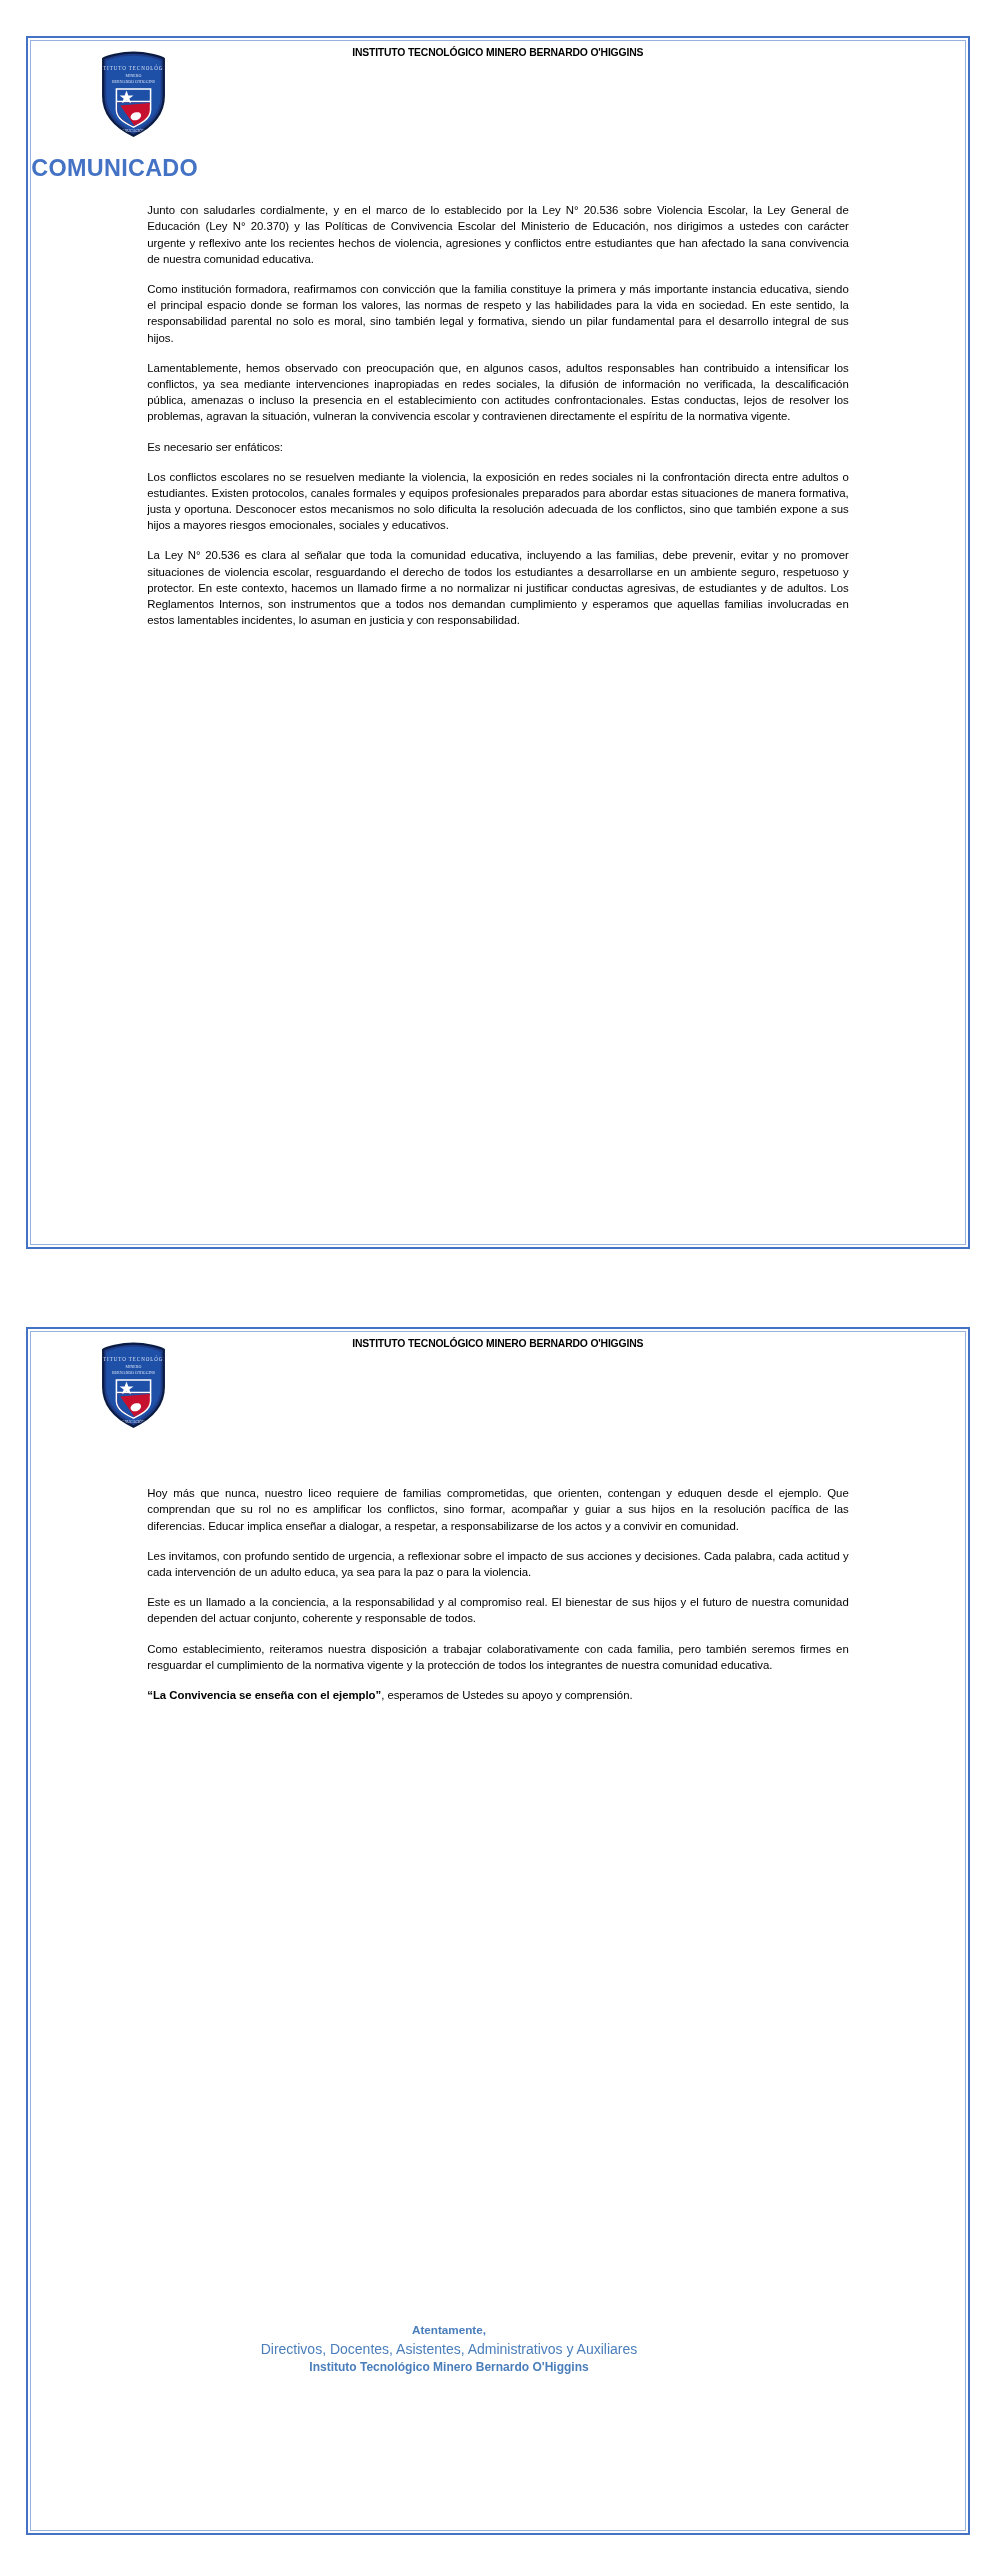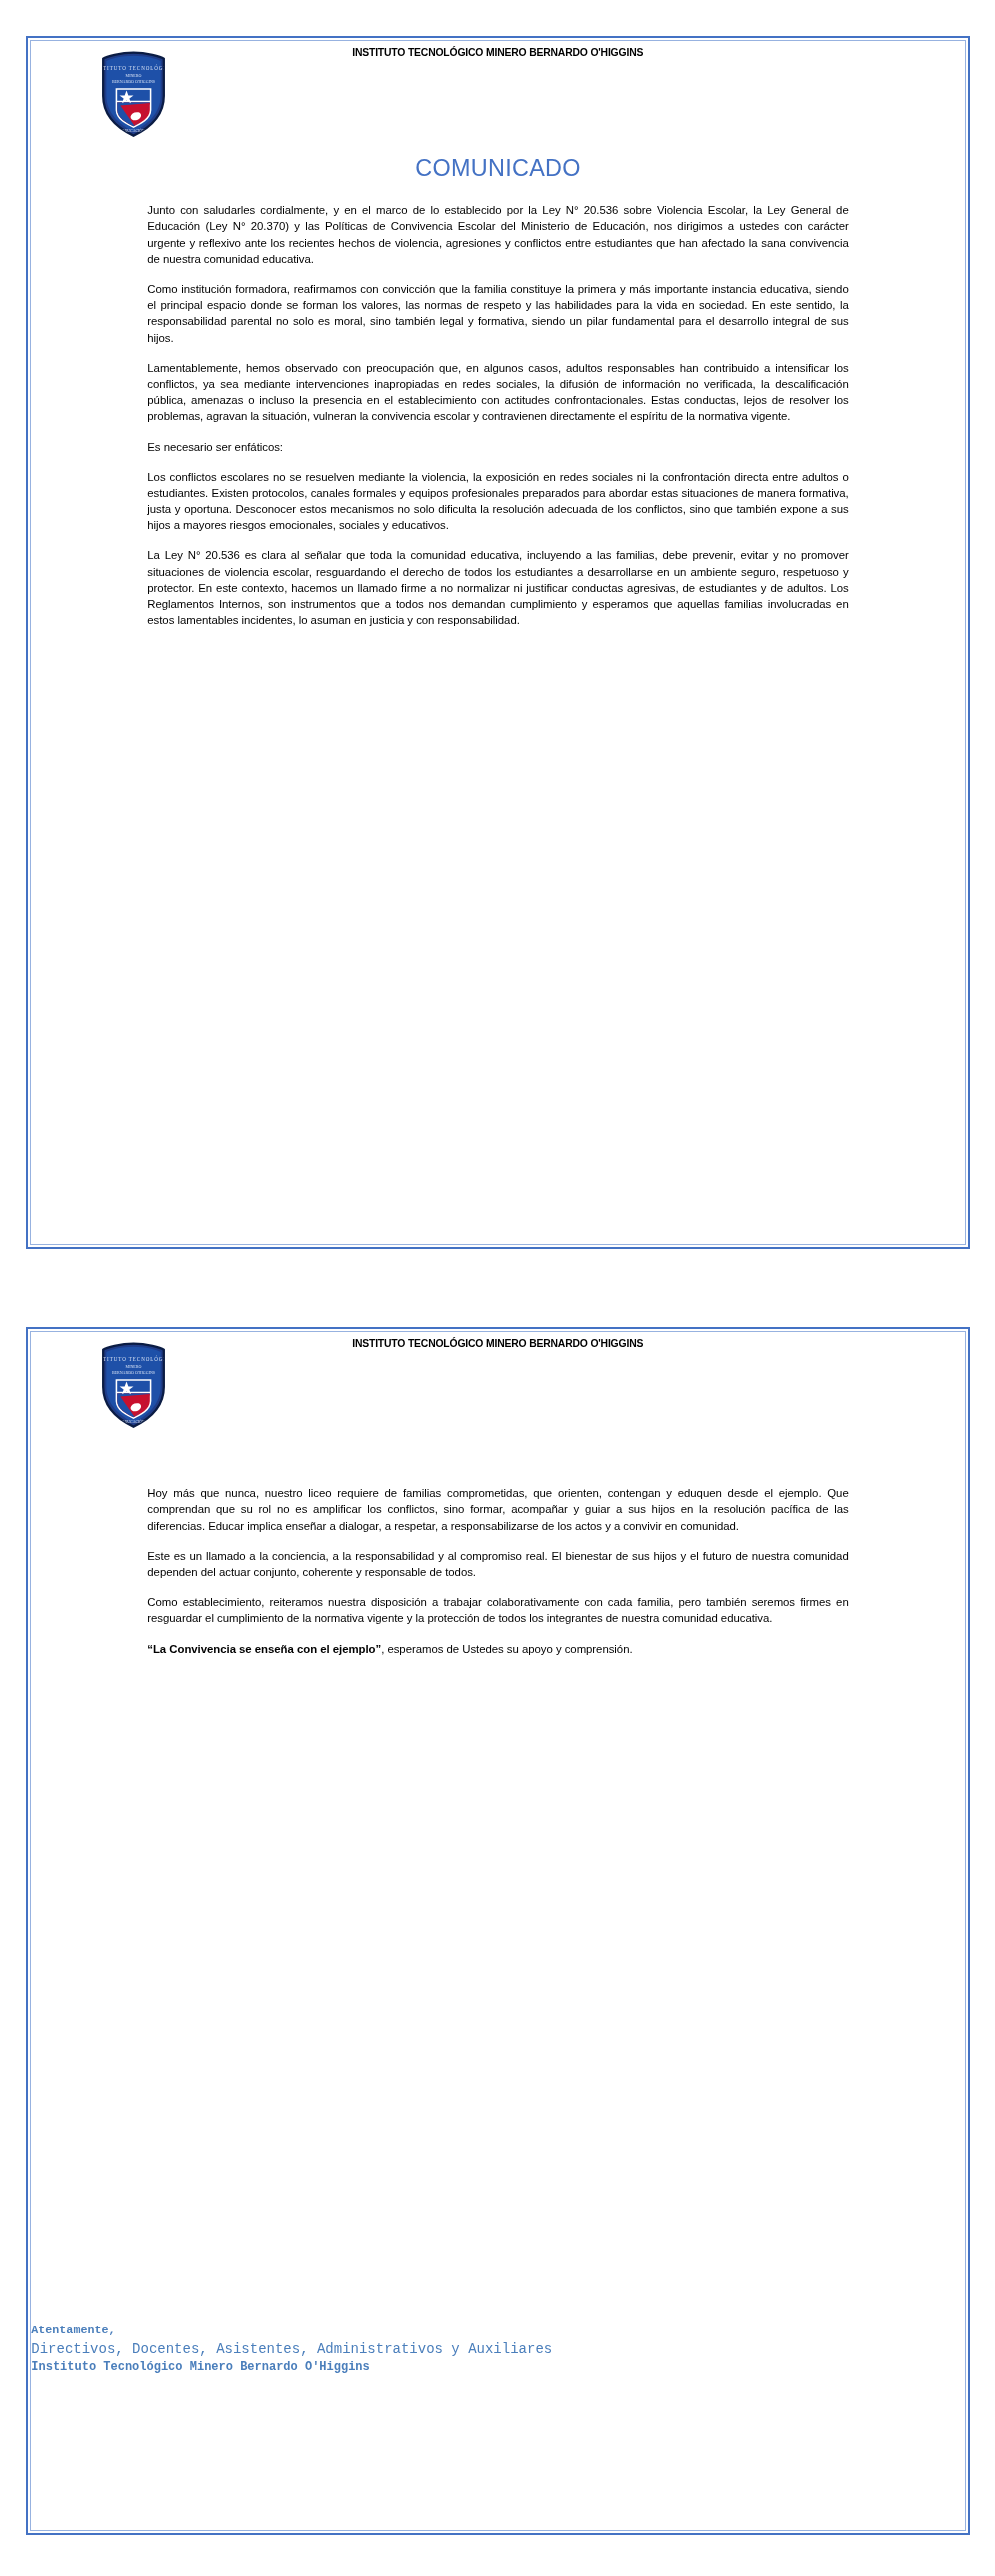--- a/index.html
+++ b/index.html
@@ -61,23 +61,22 @@
     text-align: center;
     font-size: 11.3px;
     font-weight: bold;
     letter-spacing: -0.2px;
     color: #000;
     transform: scaleX(0.92);
   }
 
   
   .comunicado {
-    text-align: center;
     font-size: 23.4px;
-    font-weight: normal;
+    font-weight: bold;
     color: #4472C4;
     margin: 11px 0 0 0;
     letter-spacing: 0.3px;
   }
   .greeting {
     color: #4A7EBB;
     font-weight: bold;
     font-size: 12px;
     margin: 30px 0 0 116px;
     letter-spacing: -0.1px;
@@ -100,24 +99,23 @@
   }
   p.para:last-child { margin-bottom: 0; }
   p.para b { font-weight: bold; }
 
   
   .signature {
     position: absolute;
     left: 0;
     right: 98px;
     bottom: 153px;
-    text-align: left;
+    text-align: center;
     color: #4A7EBB;
     line-height: 1.44;
-    font-family: Liberation Mono, monospace;
   }
   .sig-line-1 { font-size: 11.7px; font-weight: bold; }
   .sig-line-2 { font-size: 14px; font-weight: normal; }
   .sig-line-3 { font-size: 12px; font-weight: bold; }
 </style>
 </head>
 <body>
 
 <div class="doc">
 
@@ -188,20 +186,21 @@
             <ellipse cx="46" cy="84" rx="7" ry="5" fill="#ffffff" transform="rotate(-20 46 84)"></ellipse>
             <polygon points="34,51 36.4,57.2 43,57.2 37.7,61.1 39.7,67.4 34,63.6 28.3,67.4 30.3,61.1 25,57.2 31.6,57.2" fill="#ffffff"></polygon>
             <text x="43" y="104" font-family="Liberation Serif, serif" font-size="5" fill="#d7e2f5" text-anchor="middle">EDUCACIÓN</text>
           </g>
         </svg>
         <div class="org-title">INSTITUTO TECNOLÓGICO MINERO BERNARDO O'HIGGINS</div>
       </div>
 
       <div class="body-block">
         <p class="para">Hoy más que nunca, nuestro liceo requiere de familias comprometidas, que orienten, contengan y eduquen desde el ejemplo. Que comprendan que su rol no es amplificar los conflictos, sino formar, acompañar y guiar a sus hijos en la resolución pacífica de las diferencias. Educar implica enseñar a dialogar, a respetar, a responsabilizarse de los actos y a convivir en comunidad.</p>
+        <p class="para">Les invitamos, con profundo sentido de urgencia, a reflexionar sobre el impacto de sus acciones y decisiones. Cada palabra, cada actitud y cada intervención de un adulto educa, ya sea para la paz o para la violencia.</p>
         <p class="para">Este es un llamado a la conciencia, a la responsabilidad y al compromiso real. El bienestar de sus hijos y el futuro de nuestra comunidad dependen del actuar conjunto, coherente y responsable de todos.</p>
         <p class="para">Como establecimiento, reiteramos nuestra disposición a trabajar colaborativamente con cada familia, pero también seremos firmes en resguardar el cumplimiento de la normativa vigente y la protección de todos los integrantes de nuestra comunidad educativa.</p>
         <p class="para"><b>“La Convivencia se enseña con el ejemplo”</b><span>, esperamos de Ustedes su apoyo y comprensión.</span></p>
       </div>
 
       <div class="signature">
         <div class="sig-line-1">Atentamente,</div>
         <div class="sig-line-2">Directivos, Docentes, Asistentes, Administrativos y Auxiliares</div>
         <div class="sig-line-3">Instituto Tecnológico Minero Bernardo O'Higgins</div>
       </div>

